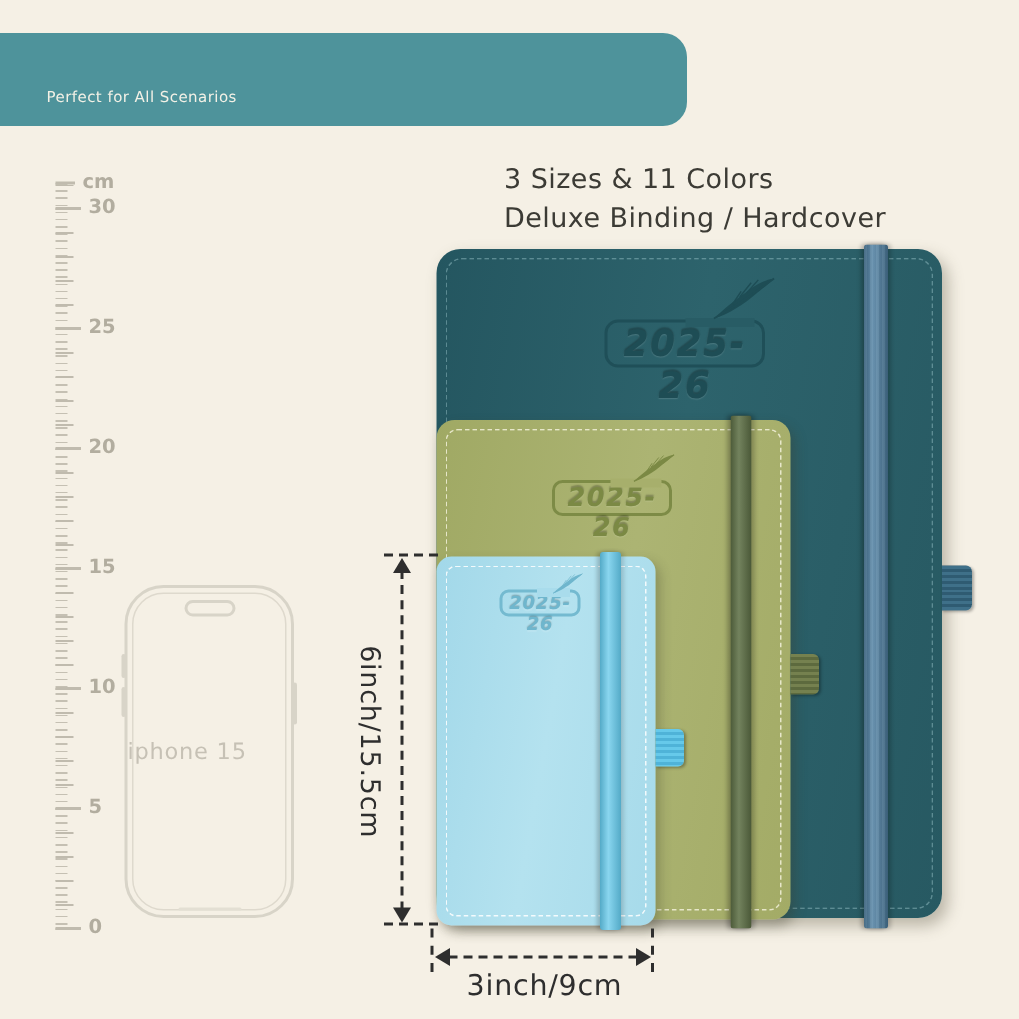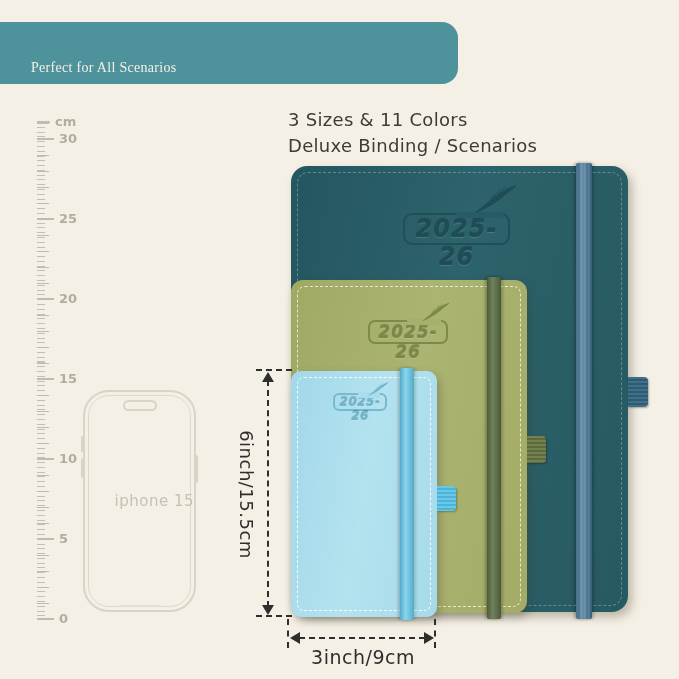--- a/index.html
+++ b/index.html
@@ -6,25 +6,25 @@
   body{width:679px;height:679px;overflow:hidden;background:#f5f0e5;
        font-family:"DejaVu Sans", sans-serif;}
   .stage{position:relative;width:679px;height:679px;background:#f5f0e5;}
 
   
   .banner{position:absolute;left:0;top:22px;width:458px;height:62px;
           background:#4e939b;border-radius:0 16px 16px 0;}
   .banner-title{position:absolute;left:30px;top:9px;color:#fbf9f1;
           font-size:23px;font-weight:bold;letter-spacing:0.5px;white-space:nowrap;}
   .banner-subtitle{position:absolute;left:31px;top:38px;color:#f3f1e6;
-          font-size:14px;letter-spacing:0.3px;font-family:Liberation Serif, serif;}
+          font-size:10px;letter-spacing:0.3px;}
 
   
   .headline{position:absolute;left:288px;top:107px;color:#3c3b35;}
-  .headline .h-line{font-size:18px;line-height:26px;letter-spacing:0.3px;}
+  .headline .h-line{font-size:18px;line-height:26px;letter-spacing:0.3px;margin-left:48px;}
 
   
   .ruler{position:absolute;left:37px;top:117px;width:64px;height:506px;font-weight:bold;}
   .ruler-minor{position:absolute;left:0;top:5px;width:8px;height:498px;
       background:repeating-linear-gradient(to bottom,#c5c0b3 0 1px,transparent 1px 4.79px);}
   .ruler-medium{position:absolute;left:0;top:6px;width:12px;height:497px;
       background:repeating-linear-gradient(to bottom,#c0bbae 0 1px,transparent 1px 16px);}
   .ruler-row{position:absolute;left:0;display:flex;align-items:center;height:0;}
   .tick{display:block;width:17px;height:2px;background:#c0bbae;}
   .cm-tick{width:13px;}
@@ -33,21 +33,21 @@
   
   .phone{position:absolute;left:83px;top:390px;width:113px;height:222px;
          border:2px solid #d8d4c8;border-radius:26px;box-sizing:border-box;}
   .phone-screen{position:absolute;inset:3px;border:1px solid #ded9cd;border-radius:21px;}
   .phone-island{position:absolute;left:50%;top:8px;transform:translateX(-50%);
          width:34px;height:11px;border:2px solid #d8d4c8;border-radius:8px;box-sizing:border-box;}
   .phone-btn{position:absolute;background:#d8d4c8;border-radius:2px;width:3px;}
   .btn-l1{left:-4px;top:44px;height:16px;}
   .btn-l2{left:-4px;top:66px;height:20px;}
   .btn-r1{right:-4px;top:63px;height:28px;}
-  .phone-label{position:absolute;left:0;right:0;top:100px;text-align:right;
+  .phone-label{position:absolute;left:0;right:0;top:100px;text-align:left;
          font-size:15px;color:#c6c1b5;letter-spacing:0.5px;}
   .phone-port{position:absolute;bottom:3px;left:50%;transform:translateX(-50%);
          width:42px;height:2px;background:#e3dfd3;border-radius:1px;}
 
   
   .planner{position:absolute;box-sizing:border-box;}
   .planner-large{left:291px;top:166px;width:337px;height:446px;border-radius:16px;
       background:linear-gradient(100deg,#245660 0%,#2d636c 45%,#275962 100%);
       box-shadow:4px 5px 10px rgba(80,75,55,0.35);}
   .planner-medium{left:291px;top:280px;width:236px;height:333px;border-radius:12px;
@@ -135,21 +135,21 @@
 <body>
 
 <div class="stage">
 
   <div class="banner">
     <div class="banner-subtitle">Perfect for All Scenarios</div>
   </div>
 
   <div class="headline">
     <div class="h-line">3 Sizes &amp; 11 Colors</div>
-    <div class="h-line">Deluxe Binding / Scenarios</div>
+    <div class="h-line">Deluxe Binding / Hardcover</div>
   </div>
 
   <div class="ruler">
     <div class="ruler-minor"></div>
     <div class="ruler-medium"></div>
     <div class="ruler-row" style="top:5px">
       <i class="tick cm-tick"></i>
       <span class="rnum">cm</span>
     </div>
     <div class="ruler-row" style="top:22px">

